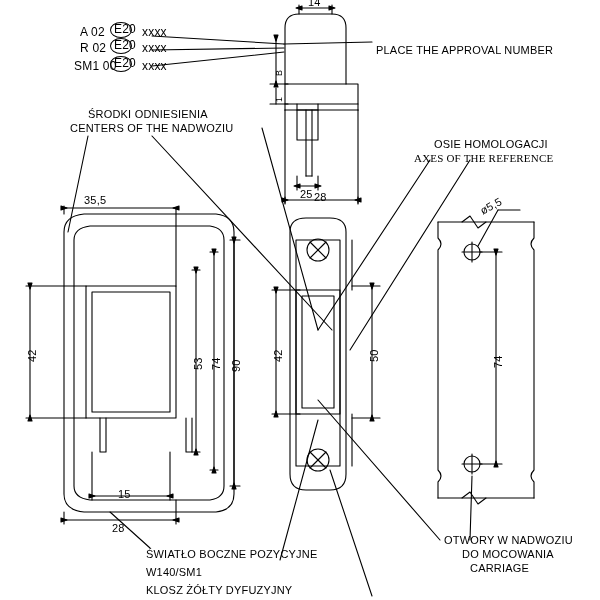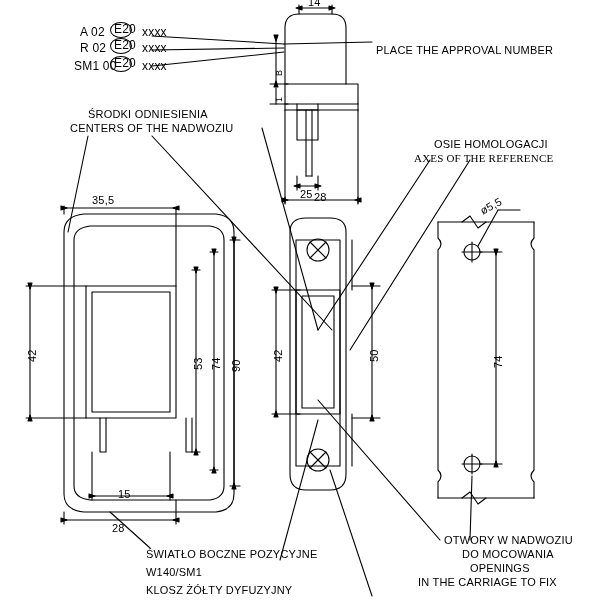--- a/index.html
+++ b/index.html
@@ -235,34 +235,33 @@
   <div class="txt" style="left:376px; top:44px;">PLACE THE APPROVAL NUMBER</div>
 
   <div class="txt" style="left:88px; top:108px;">ŚRODKI ODNIESIENIA</div>
   <div class="txt" style="left:70px; top:122px;">CENTERS OF THE NADWOZIU</div>
 
   <div class="txt" style="left:434px; top:138px;">OSIE HOMOLOGACJI</div>
   <div class="txt" style="left:414px; top:152px;font-family:Liberation Serif, serif;">AXES OF THE REFERENCE</div>
 
   <div class="txt" style="left:444px; top:534px;">OTWORY W NADWOZIU</div>
   <div class="txt" style="left:462px; top:548px;">DO MOCOWANIA</div>
-  <div class="txt" style="left:470px; top:562px;">OPENINGS</div>
-  <div class="txt" style="left:418px; top:576px;">IN THE CARRIAGE TO FIX</div>
+  <div class="txt" style="left:470px; top:562px;">CARRIAGE</div>
 
   <div class="txt" style="left:146px; top:548px;">ŚWIATŁO BOCZNE POZYCYJNE</div>
   <div class="txt" style="left:146px; top:566px;">W140/SM1</div>
   <div class="txt" style="left:146px; top:584px;">KLOSZ ŻÓŁTY DYFUZYJNY</div>
 
   <div class="txt" style="left:308px; top:-4px;">14</div>
   <div class="txt small vert" style="left:274px; top:76px;">B</div>
   <div class="txt small vert" style="left:274px; top:102px;">1</div>
   <div class="txt" style="left:300px; top:188px;">25</div>
   <div class="txt" style="left:314px; top:191px;">28</div>
 
-  <div class="txt" style="left:92px; top:194px;">35,5</div>
+  <div class="txt" style="left:84px; top:194px;">35,5</div>
   <div class="txt vert" style="left:26px; top:362px;">42</div>
   <div class="txt vert" style="left:192px; top:370px;">53</div>
   <div class="txt vert" style="left:210px; top:370px;">74</div>
   <div class="txt vert" style="left:230px; top:372px;">90</div>
   <div class="txt" style="left:118px; top:488px;">15</div>
   <div class="txt" style="left:112px; top:522px;">28</div>
 
   <div class="txt vert" style="left:272px; top:362px;">42</div>
   <div class="txt vert" style="left:368px; top:362px;">50</div>
 

